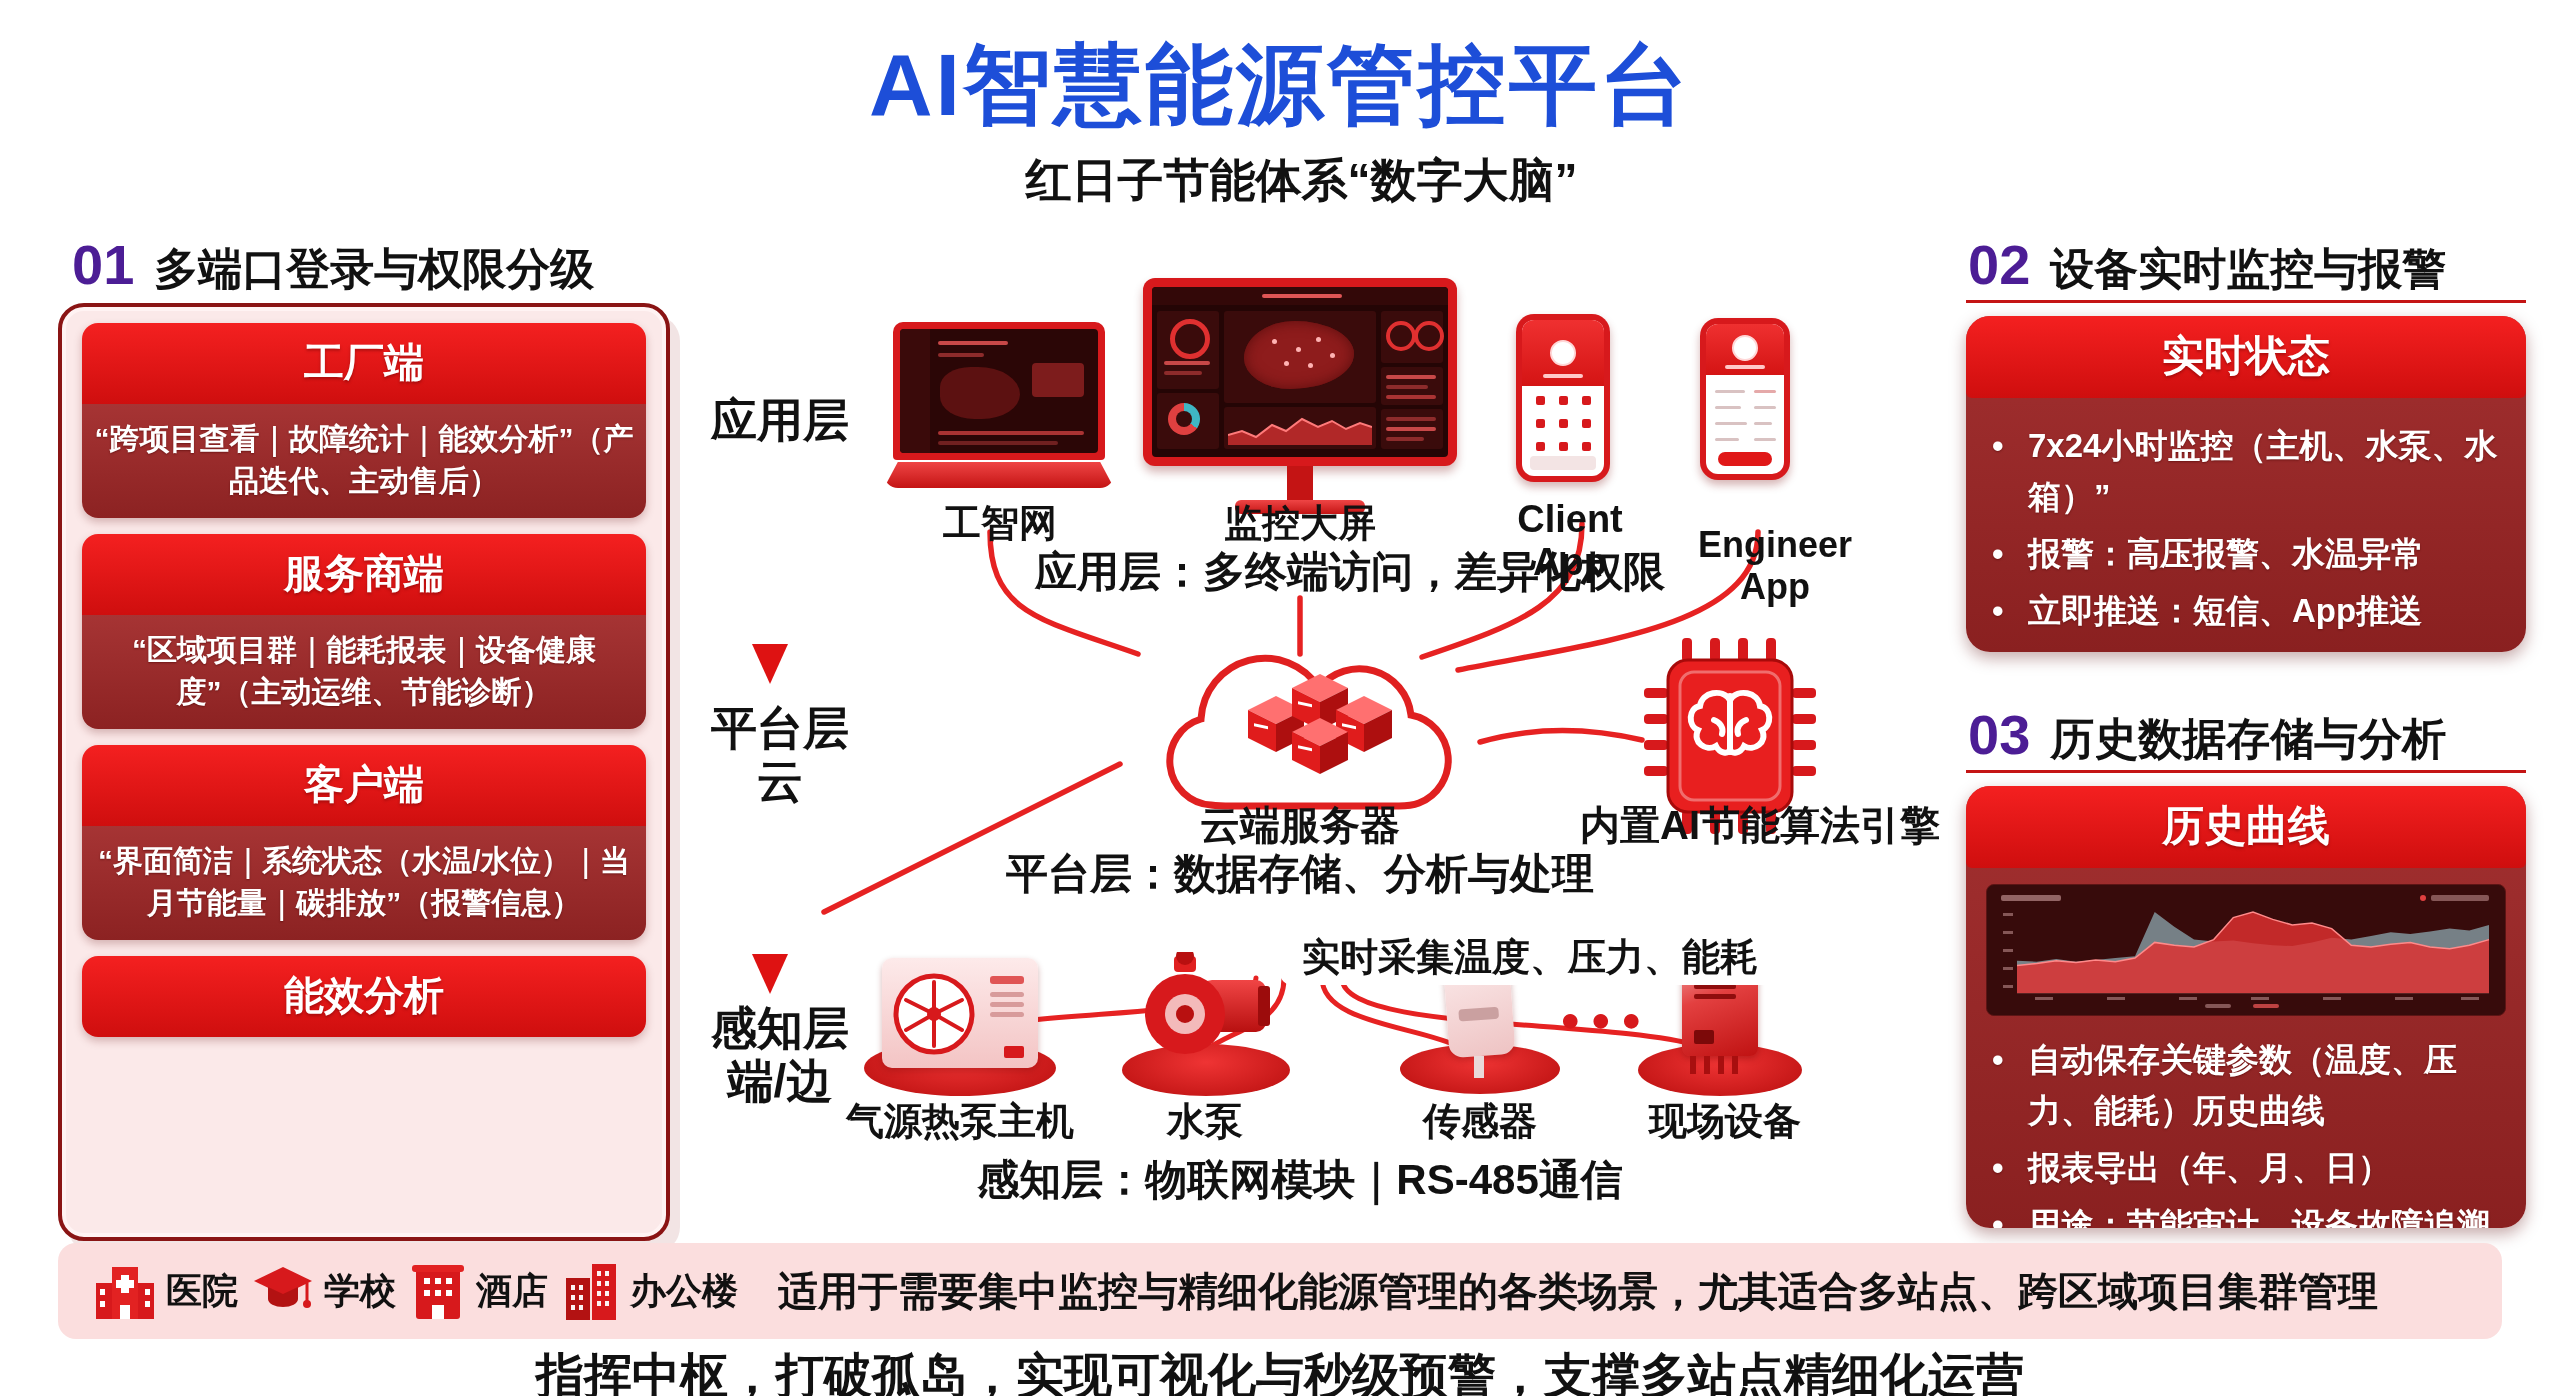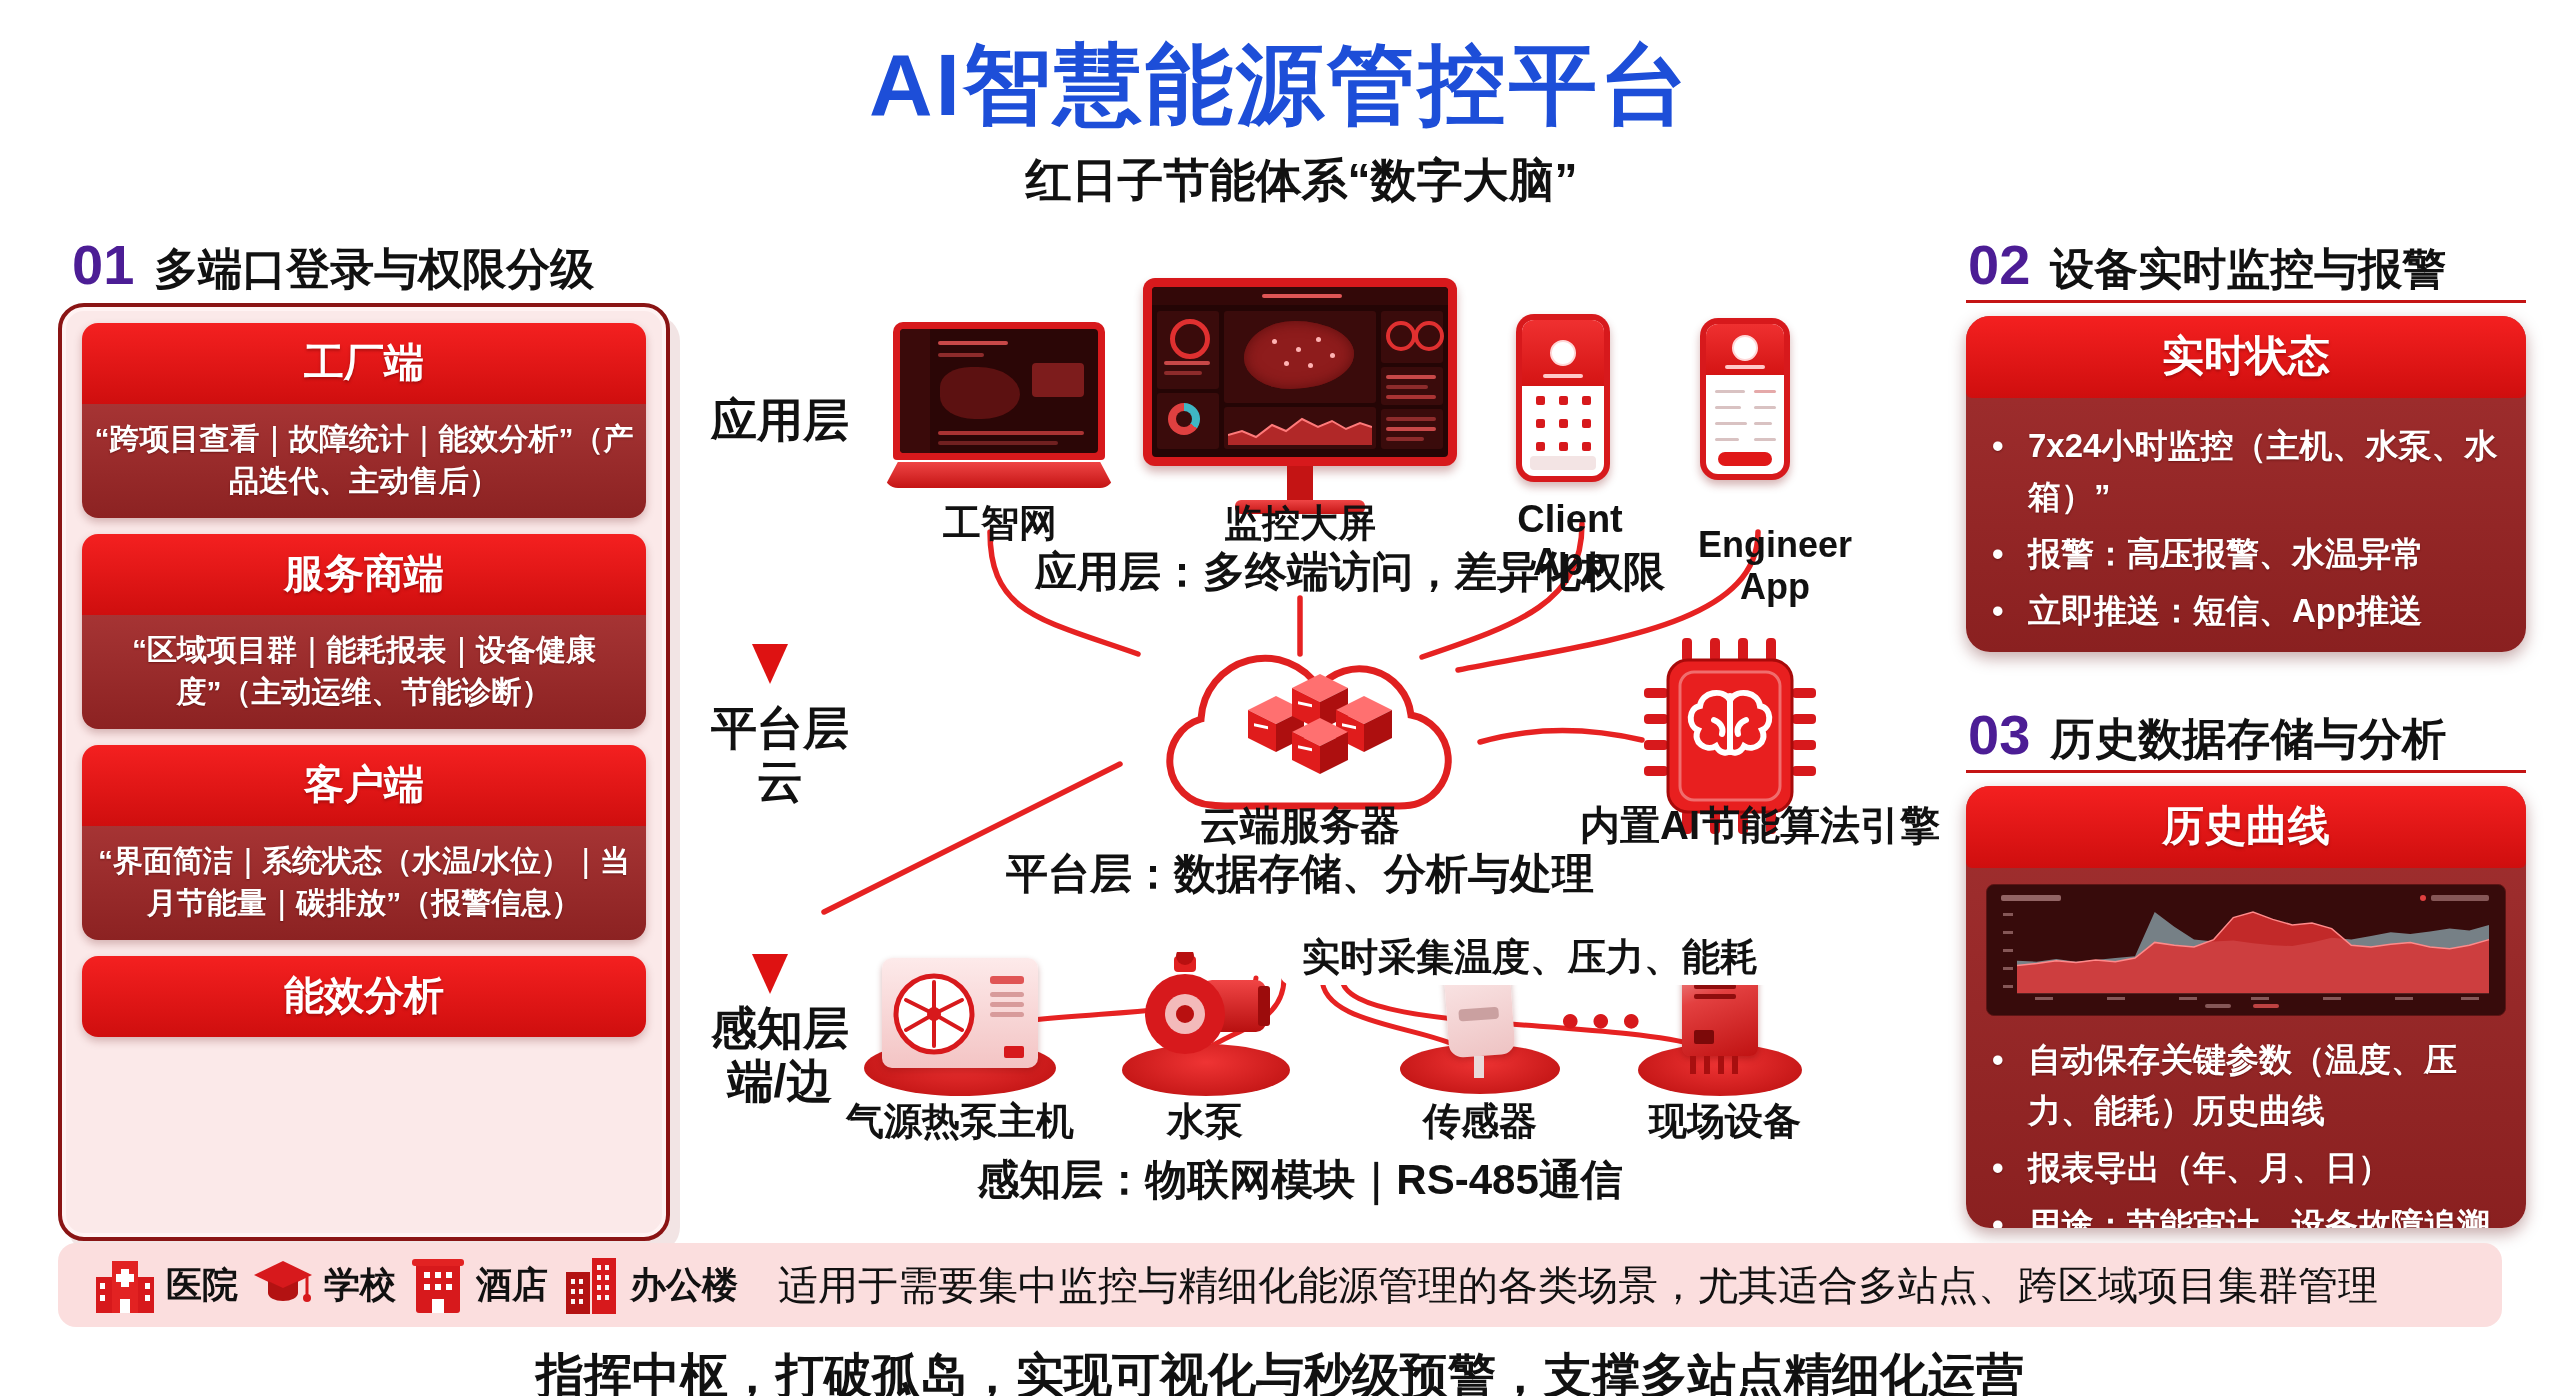--- a/index.html
+++ b/index.html
@@ -66,26 +66,26 @@
   .phone-scr{width:100%;height:100%;background:#fff;border-radius:12px;position:relative;overflow:hidden;}
   .phone-head{background:linear-gradient(180deg,#ef3030,#d41414);height:42%;position:relative;}
   .avatar{position:absolute;left:50%;top:30%;transform:translate(-50%,0);width:22px;height:22px;border-radius:50%;background:#fff;border:2px solid #ffd7d7;}
   .grid-ico{position:absolute;width:9px;height:9px;background:#d7191c;border-radius:2px;}
   .list-line{position:absolute;height:3px;background:#d9c2c2;border-radius:2px;}
   .pill{position:absolute;background:#e01818;border-radius:8px;}
   .pedestal{position:absolute;border-radius:50%;background:radial-gradient(ellipse at 50% 35%,#ef3434,#b80e0e);}
   .dots3{font-size:34px;font-weight:900;color:#d7191c;letter-spacing:10px;}
   
   .scene-bar{
-    left:58px;top:1243px;width:2444px;height:84px;background:#fbdede;border-radius:18px;
+    left:58px;top:1243px;width:2444px;height:96px;background:#fbdede;border-radius:18px;
     display:flex;align-items:center;padding:0 36px;box-sizing:border-box;gap:14px;
   }
   .scene-item{display:flex;align-items:center;gap:10px;}
   .scene-lab{font-size:36px;font-weight:700;color:#111;}
-  .scene-text{font-size:40px;font-weight:400;color:#111;margin-left:26px;white-space:nowrap;}
+  .scene-text{font-size:40px;font-weight:700;color:#111;margin-left:26px;white-space:nowrap;}
   .tagline{left:0;right:0;top:1344px;text-align:center;font-size:48px;font-weight:800;color:#111;}
   svg{display:block;}
 </style>
 </head>
 <body>
 
 <svg class="abs" style="left:0;top:0;z-index:1;" width="2560" height="1396" viewBox="0 0 2560 1396">
   <defs>
     <linearGradient id="agrad" x1="0" y1="0" x2="0" y2="1">
       <stop offset="0" stop-color="#f5a9a9" stop-opacity="0.25"></stop>

